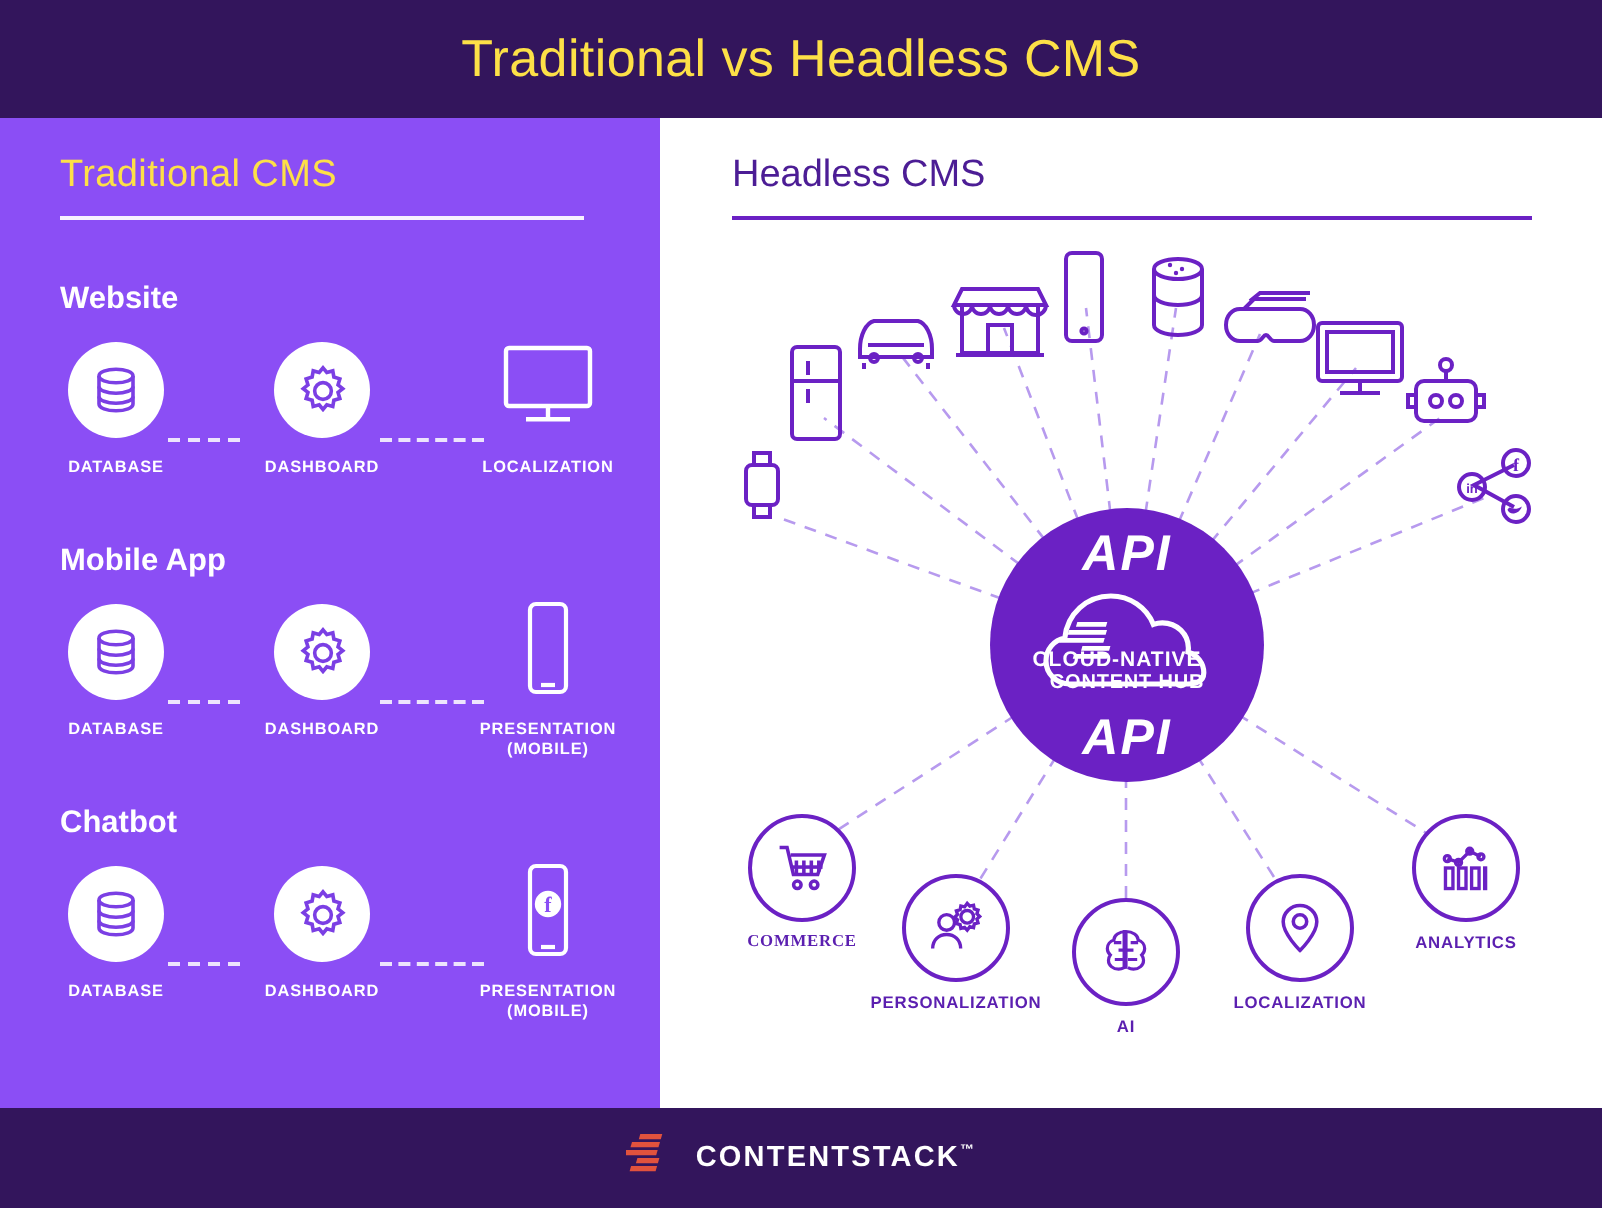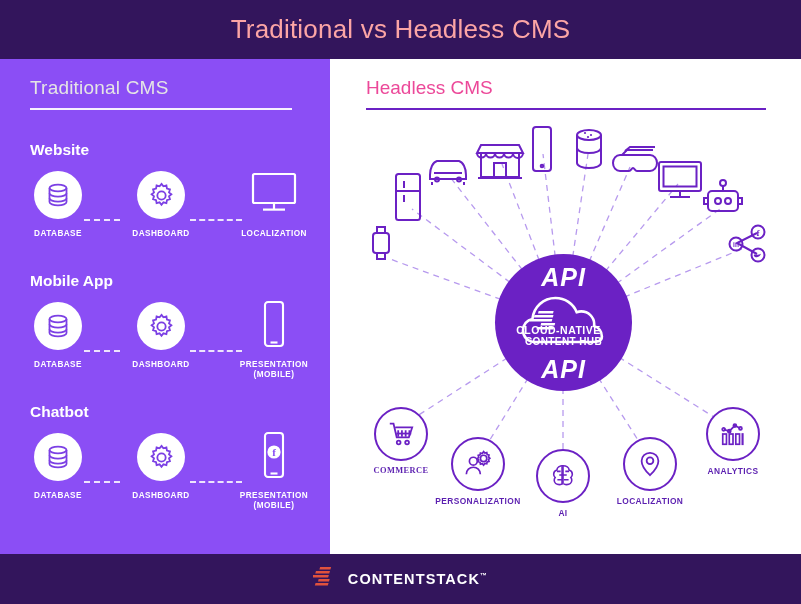--- a/index.html
+++ b/index.html
@@ -10,31 +10,31 @@
   }
   .page{position:relative;width:801px;height:604px;background:#ffffff;}
 
   
   .header{
     position:absolute;left:0;top:0;width:801px;height:59px;
     background:#33155C;
     display:flex;align-items:center;justify-content:center;
   }
   .header-title{
-    color:#fca5a5;font-size:26px;font-weight:400;letter-spacing:.2px;
+    color:#fde047;font-size:26px;font-weight:400;letter-spacing:.2px;
   }
 
   
   .left-panel{
     position:absolute;left:0;top:59px;width:330px;height:495px;
     background:#8B4EF5;
   }
   .panel-head{position:absolute;left:30px;top:18px;width:262px;}
   .panel-head .ptitle{
-    color:#e5e5e5;font-size:19px;font-weight:400;letter-spacing:.2px;
+    color:#fde047;font-size:19px;font-weight:400;letter-spacing:.2px;
   }
   .panel-head .prule{
     margin-top:9px;height:2px;background:#ffffff;opacity:.92;width:262px;
   }
 
   .group{position:absolute;left:0;width:330px;}
   .group-label{
     position:absolute;left:30px;top:0;color:#ffffff;font-size:15.5px;font-weight:700;
   }
   .flow{position:absolute;left:0;top:26px;width:330px;height:86px;}
@@ -55,21 +55,21 @@
     position:absolute;height:0;border-top:2px dashed #ffffff;opacity:.85;top:52px;
   }
   .d1{left:84px;width:36px;}
   .d2{left:190px;width:52px;}
 
   
   .right-panel{
     position:absolute;left:330px;top:59px;width:471px;height:495px;background:#ffffff;
   }
   .rhead{position:absolute;left:36px;top:18px;width:400px;}
-  .rhead .ptitle{color:#ec4899;font-size:19px;}
+  .rhead .ptitle{color:#4c1d95;font-size:19px;}
   .rhead .prule{margin-top:9px;height:2px;background:#6B21C4;width:400px;}
 
   .diagram{position:absolute;left:0;top:0;width:471px;height:495px;}
 
   .hub{
     position:absolute;left:165px;top:195px;width:137px;height:137px;border-radius:50%;
     background:#6B21C4;
   }
   .hub-api{
     position:absolute;left:0;width:137px;text-align:center;color:#ffffff;

